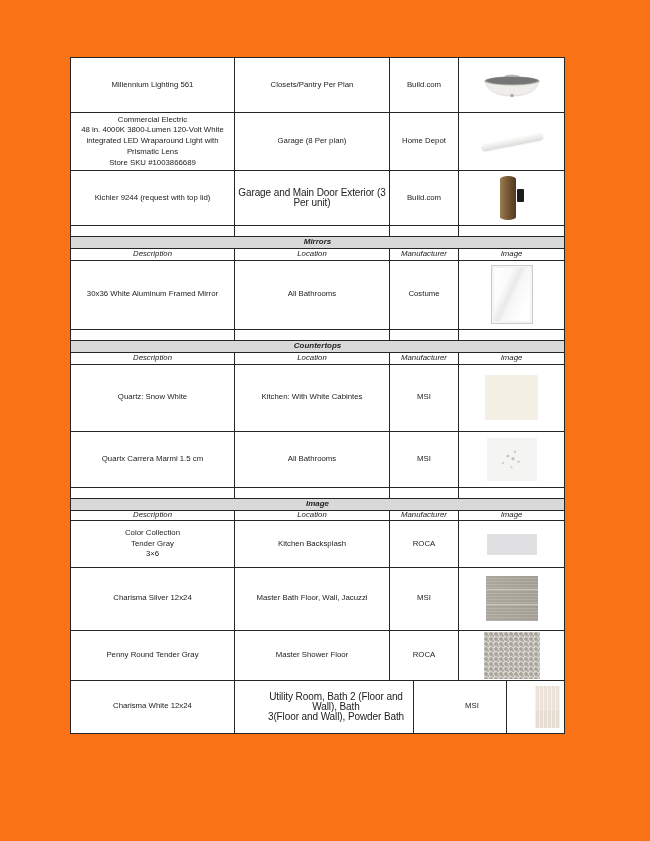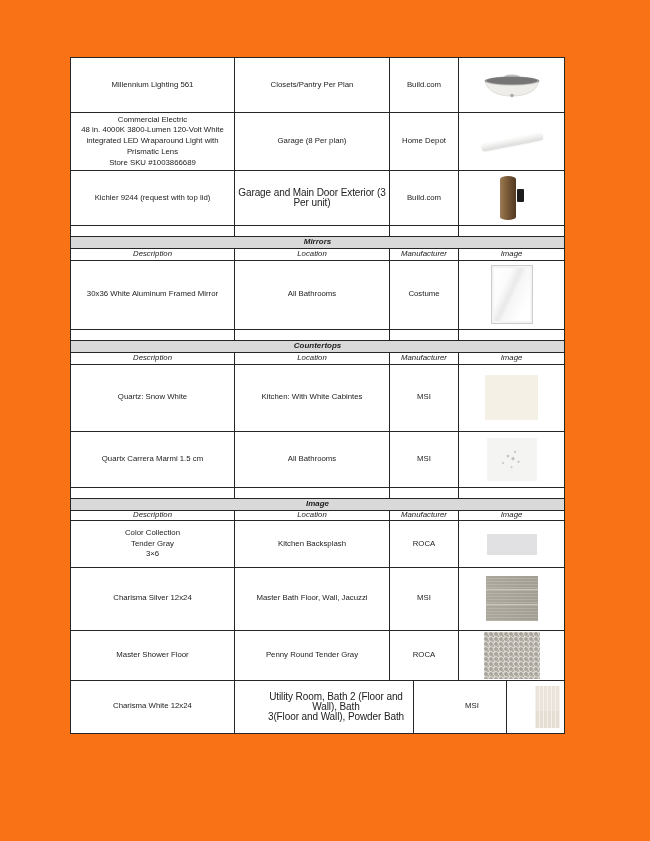--- a/index.html
+++ b/index.html
@@ -241,22 +241,22 @@
     </div>
     <div class="row h-silver">
       <div class="c">Charisma Silver 12x24</div>
       <div class="c">Master Bath Floor, Wall, Jacuzzi</div>
       <div class="c">MSI</div>
       <div class="c">
         <div class="sw-silver"></div>
       </div>
     </div>
     <div class="row h-penny">
+      <div class="c">Penny Round Tender Gray</div>
       <div class="c">Master Shower Floor</div>
-      <div class="c">Penny Round Tender Gray</div>
       <div class="c">ROCA</div>
       <div class="c">
         <div class="sw-penny"></div>
       </div>
     </div>
     <div class="row h-white">
       <div class="c">Charisma White 12x24</div>
       <div class="c xs pre">Utility Room, Bath 2 (Floor and Wall), Bath
 3(Floor and Wall), Powder Bath</div>
       <div class="c">MSI</div>

